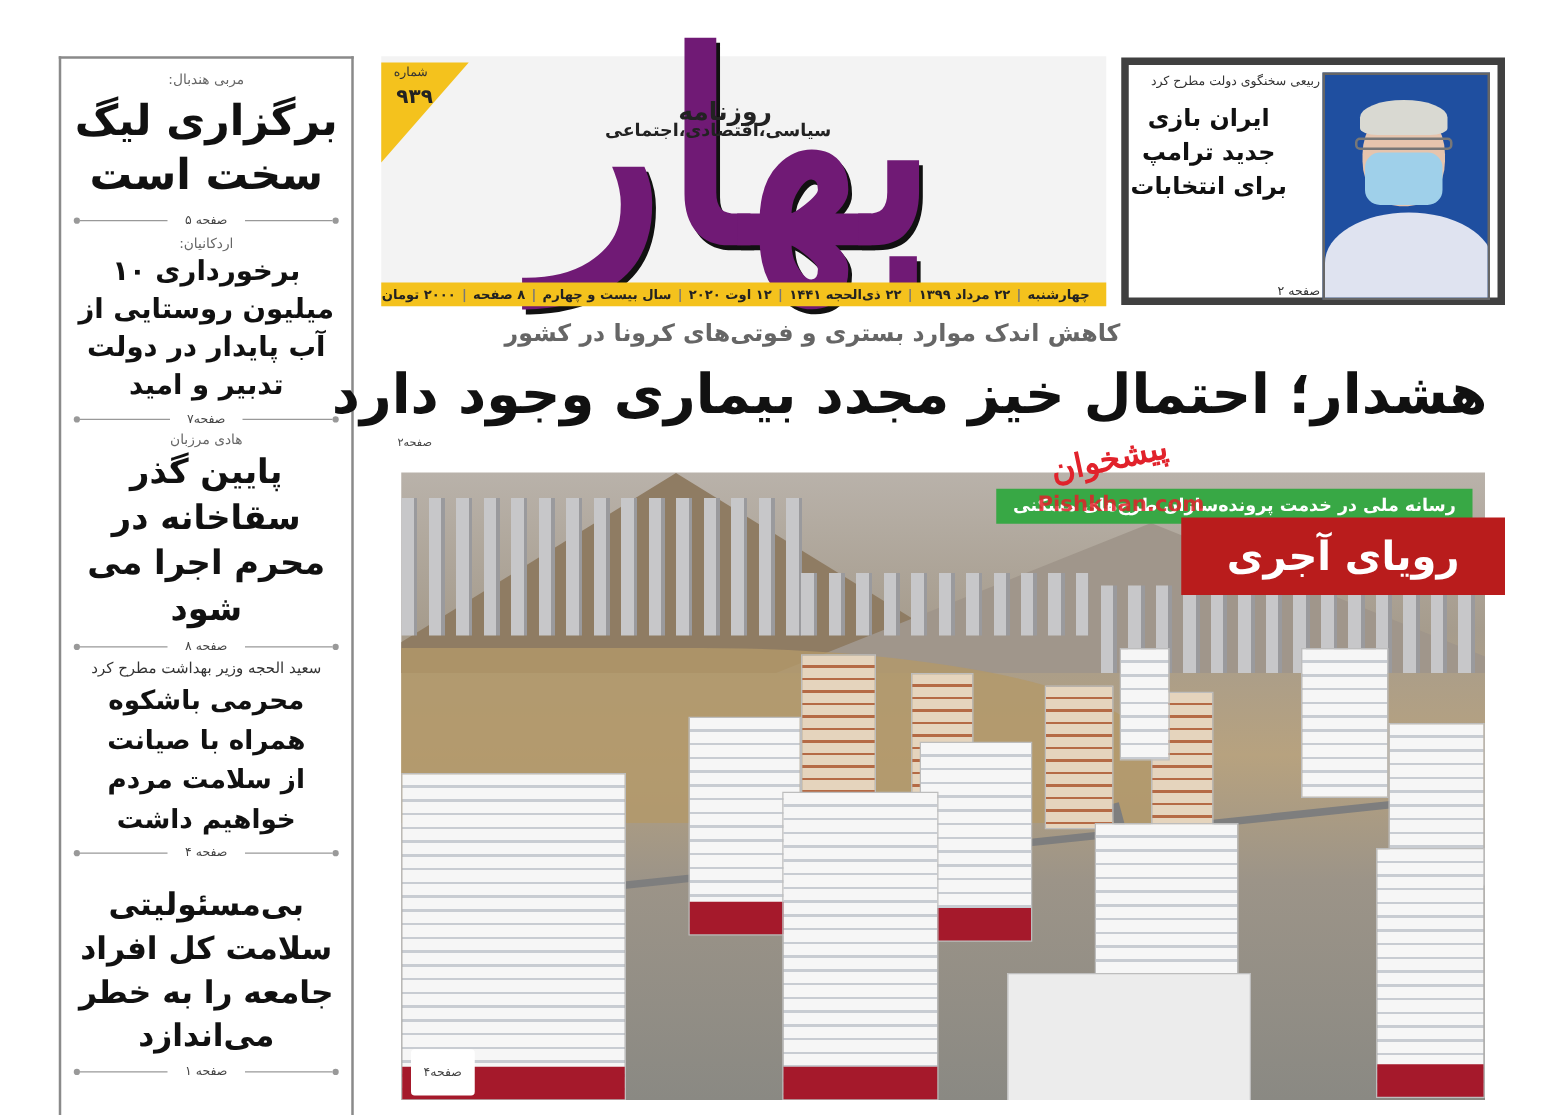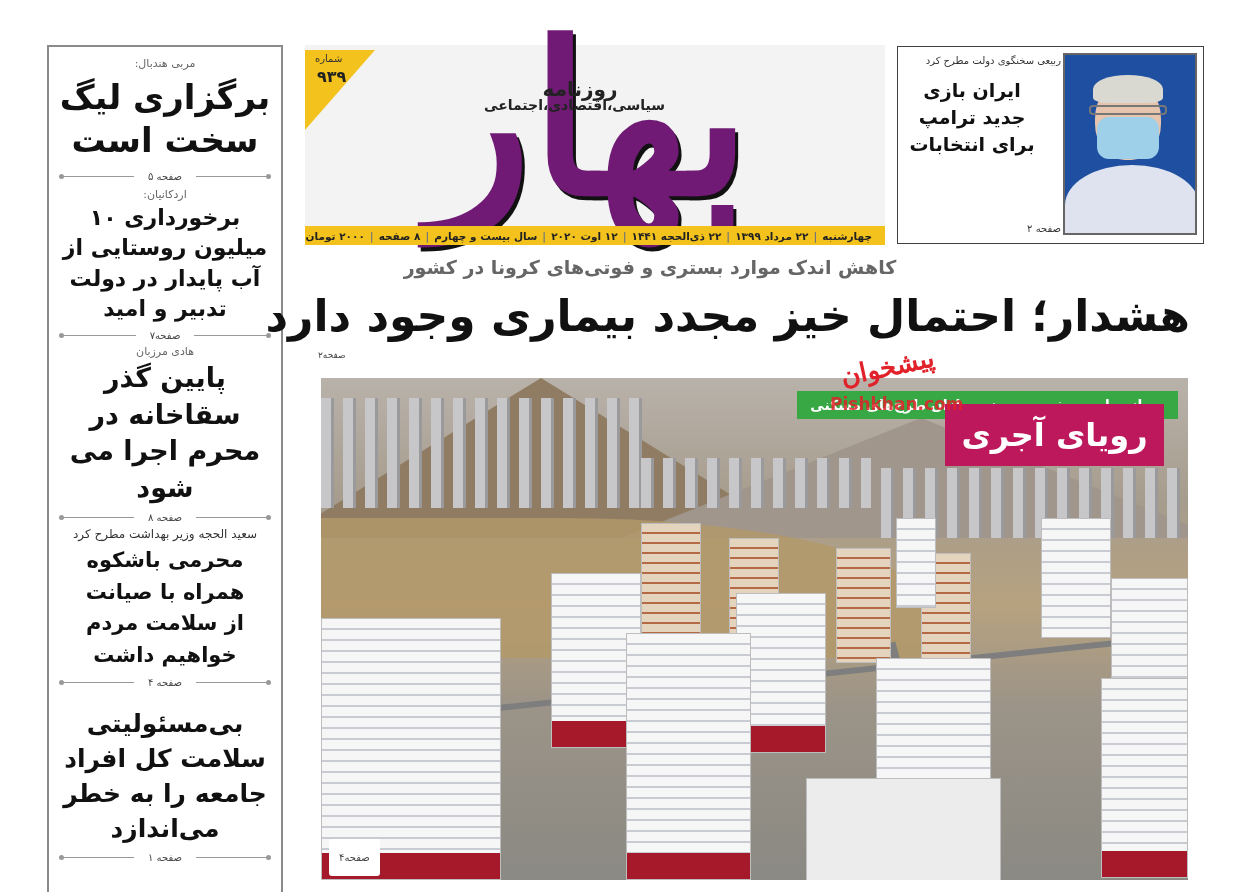--- a/index.html
+++ b/index.html
@@ -41,21 +41,21 @@
     position: absolute; left: 305px; top: 226px; width: 580px; height: 19px; background: #f4c21d;
     display: flex; align-items: center; justify-content: flex-start; padding-right: 8px;
     font-size: 10.5px; font-weight: bold; color: #222; white-space: nowrap; overflow: hidden;
   }
   .dateline span { padding: 0 5px; }
   .dateline .bar { color: #777; padding: 0; }
 
   
   .right-box {
     position: absolute; left: 897px; top: 46px; width: 307px; height: 198px;
-    border: 1px solid #404040; background: #fff;
+    border: 6px solid #404040; background: #fff;
   }
   .rb-kicker { position: absolute; right: 142px; top: 8px; font-size: 10px; color: #333; white-space: nowrap; }
   .rb-headline { position: absolute; right: 161px; top: 30px; width: 140px; text-align: center; font-weight: bold; font-size: 19px; line-height: 27px; color: #111; }
   .rb-page { position: absolute; right: 142px; top: 176px; font-size: 10px; color: #333; }
   .portrait {
     position: absolute; right: 6px; top: 6px; width: 134px; height: 182px;
     background: #1f4fa0; border: 2px solid #666; overflow: hidden;
   }
   .portrait .head { position: absolute; left: 30px; top: 25px; width: 66px; height: 80px; border-radius: 48% 48% 45% 45%; background: #e6c4ad; }
   .portrait .hair { position: absolute; left: 28px; top: 20px; width: 70px; height: 28px; border-radius: 50% 50% 20% 20%; background: #d9d9d2; }
@@ -82,21 +82,21 @@
   .tower .base { position: absolute; left: 0; right: 0; bottom: 0; height: 26px; background: #a5192b; }
   .tower.brick { background: repeating-linear-gradient(180deg, #e5d4bd 0 8px, #b56a45 8px 10px); }
   .road { position: absolute; background: #7e7e7e; }
   .photo-page-tag { position: absolute; left: 8px; bottom: 4px; background: #fff; border-radius: 3px; padding: 13px 10px; font-size: 10px; color: #444; }
 
   .green-banner {
     position: absolute; left: 797px; top: 391px; width: 381px; height: 28px; background: #38a845;
     color: #fff; font-size: 14px; font-weight: bold; display: flex; align-items: center; justify-content: center; white-space: nowrap;
   }
   .red-banner {
-    position: absolute; left: 945px; top: 404px; width: 219px; height: 62px; background: #be185d;
+    position: absolute; left: 945px; top: 414px; width: 259px; height: 62px; background: #b91c1c;
     color: #fff; font-size: 32px; font-weight: bold; display: flex; align-items: center; justify-content: center; white-space: nowrap;
   }
   .watermark { position: absolute; left: 840px; top: 352px; font-size: 26px; font-weight: bold; color: #e1222b; transform: rotate(-12deg); font-family: "DejaVu Serif", serif; }
   .watermark-url { position: absolute; left: 830px; top: 394px; font-size: 17px; font-weight: bold; color: #e1222b; direction: ltr; opacity: 0.85; }
 </style>
 </head>
 <body>
 
 <div class="left-col">
 

